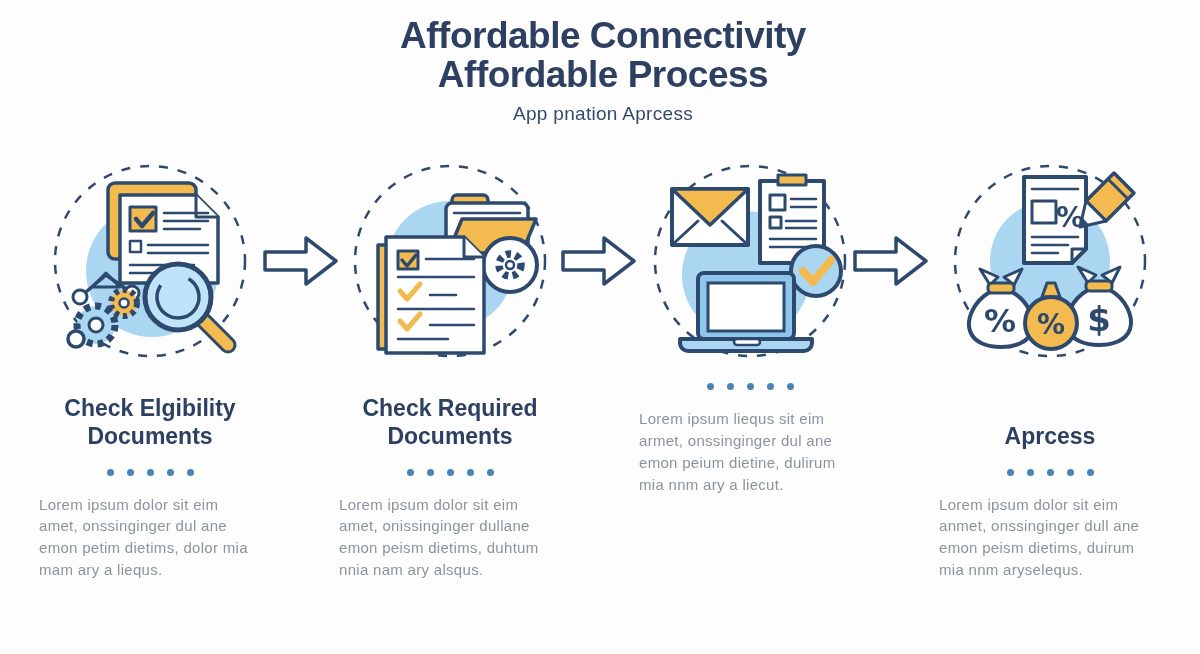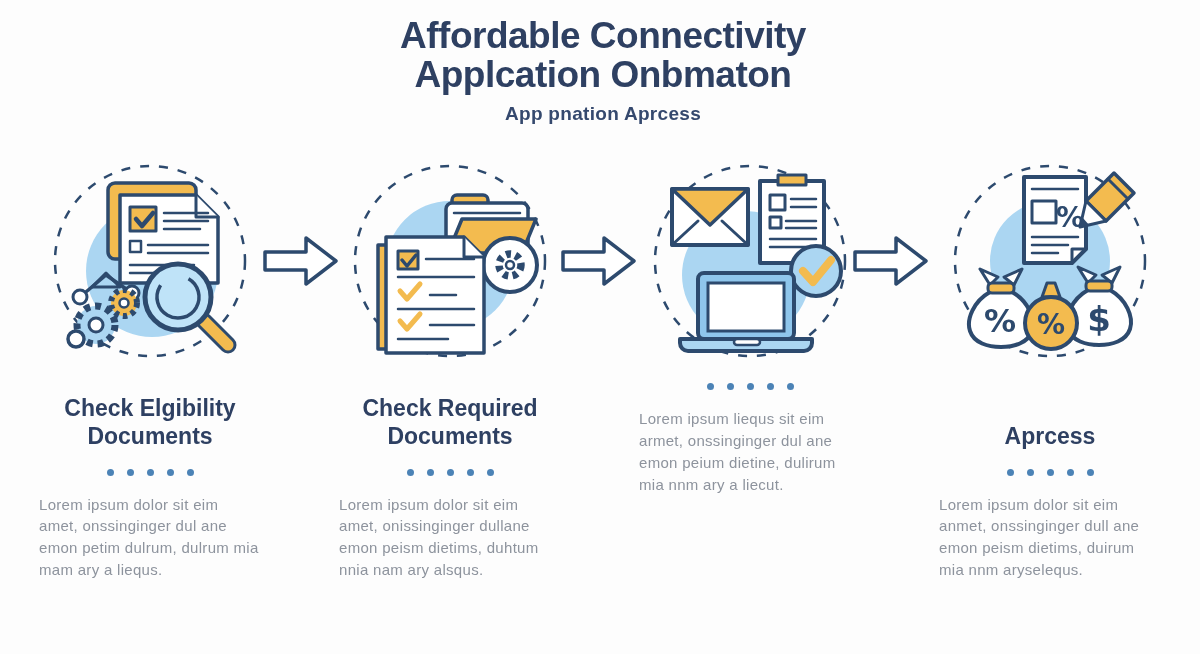--- a/index.html
+++ b/index.html
@@ -9,21 +9,21 @@
     font-family:"Liberation Sans", sans-serif;
     overflow:hidden;
     position:relative;
   }
   .header { text-align:center; padding-top:16px;margin-left:6px; }
   .title {
     font-size:37px; font-weight:800; color:#2e4062;
     line-height:1.06; letter-spacing:-0.5px; margin:0;
   }
   .subtitle {
-    font-size:19px; font-weight:700; color:#35496e;
+    font-size:19px; font-weight:400; color:#35496e;
     margin-top:9px; letter-spacing:0.3px;
   }
   .steps-row {
     position:relative;
     display:grid;
     grid-template-columns:repeat(4, 300px);
     margin-top:32px;
   }
   .step { text-align:center; }
   .icon-wrap {
@@ -61,21 +61,21 @@
   svg .fb  { fill:#abd6f2; }
   svg .dash{ fill:none; stroke:#2d4a6e; stroke-width:2.5; stroke-dasharray:9 10; }
   svg text { font-family:"DejaVu Sans", sans-serif; font-weight:700; fill:#2d4a6e; }
 </style>
 </head>
 <body>
 
 <div class="header">
   <h1 class="title">
     <span>Affordable Connectivity</span><br>
-    <span>Applcation Onbmaton</span>
+    <span>Affordable Process</span>
   </h1>
   <div class="subtitle">App pnation Aprcess</div>
 </div>
 
 <div class="steps-row">
 
   <div class="step">
     <div class="icon-wrap">
       <svg width="200" height="200" viewBox="0 0 200 200">
         <circle class="dash" cx="100" cy="100" r="95"></circle>
@@ -111,21 +111,21 @@
       <span>Check Elgibility</span><br>
       <span>Documents</span>
     </h3>
     <div class="dots">
       <span class="dot"></span>
         <span class="dot"></span>
         <span class="dot"></span>
         <span class="dot"></span>
         <span class="dot"></span>
     </div>
-    <p class="step-desc">Lorem ipsum dolor sit eim amet, onssinginger dul ane emon petim dulrum, dulrum mia mam ary a liequs.</p>
+    <p class="step-desc">Lorem ipsum dolor sit eim amet, onssinginger dul ane emon petim dietims, dolor mia mam ary a liequs.</p>
   </div>
 
   <div class="step">
     <div class="icon-wrap">
       <svg width="200" height="200" viewBox="0 0 200 200">
         <circle class="dash" cx="100" cy="100" r="95"></circle>
         <circle class="fb" cx="100" cy="104" r="64"></circle>
 
         <rect class="fy ln" stroke-width="3.5" x="102" y="34" width="36" height="14" rx="5"></rect>
         <rect class="fw ln" stroke-width="3.5" x="96" y="42" width="82" height="50" rx="6"></rect>

